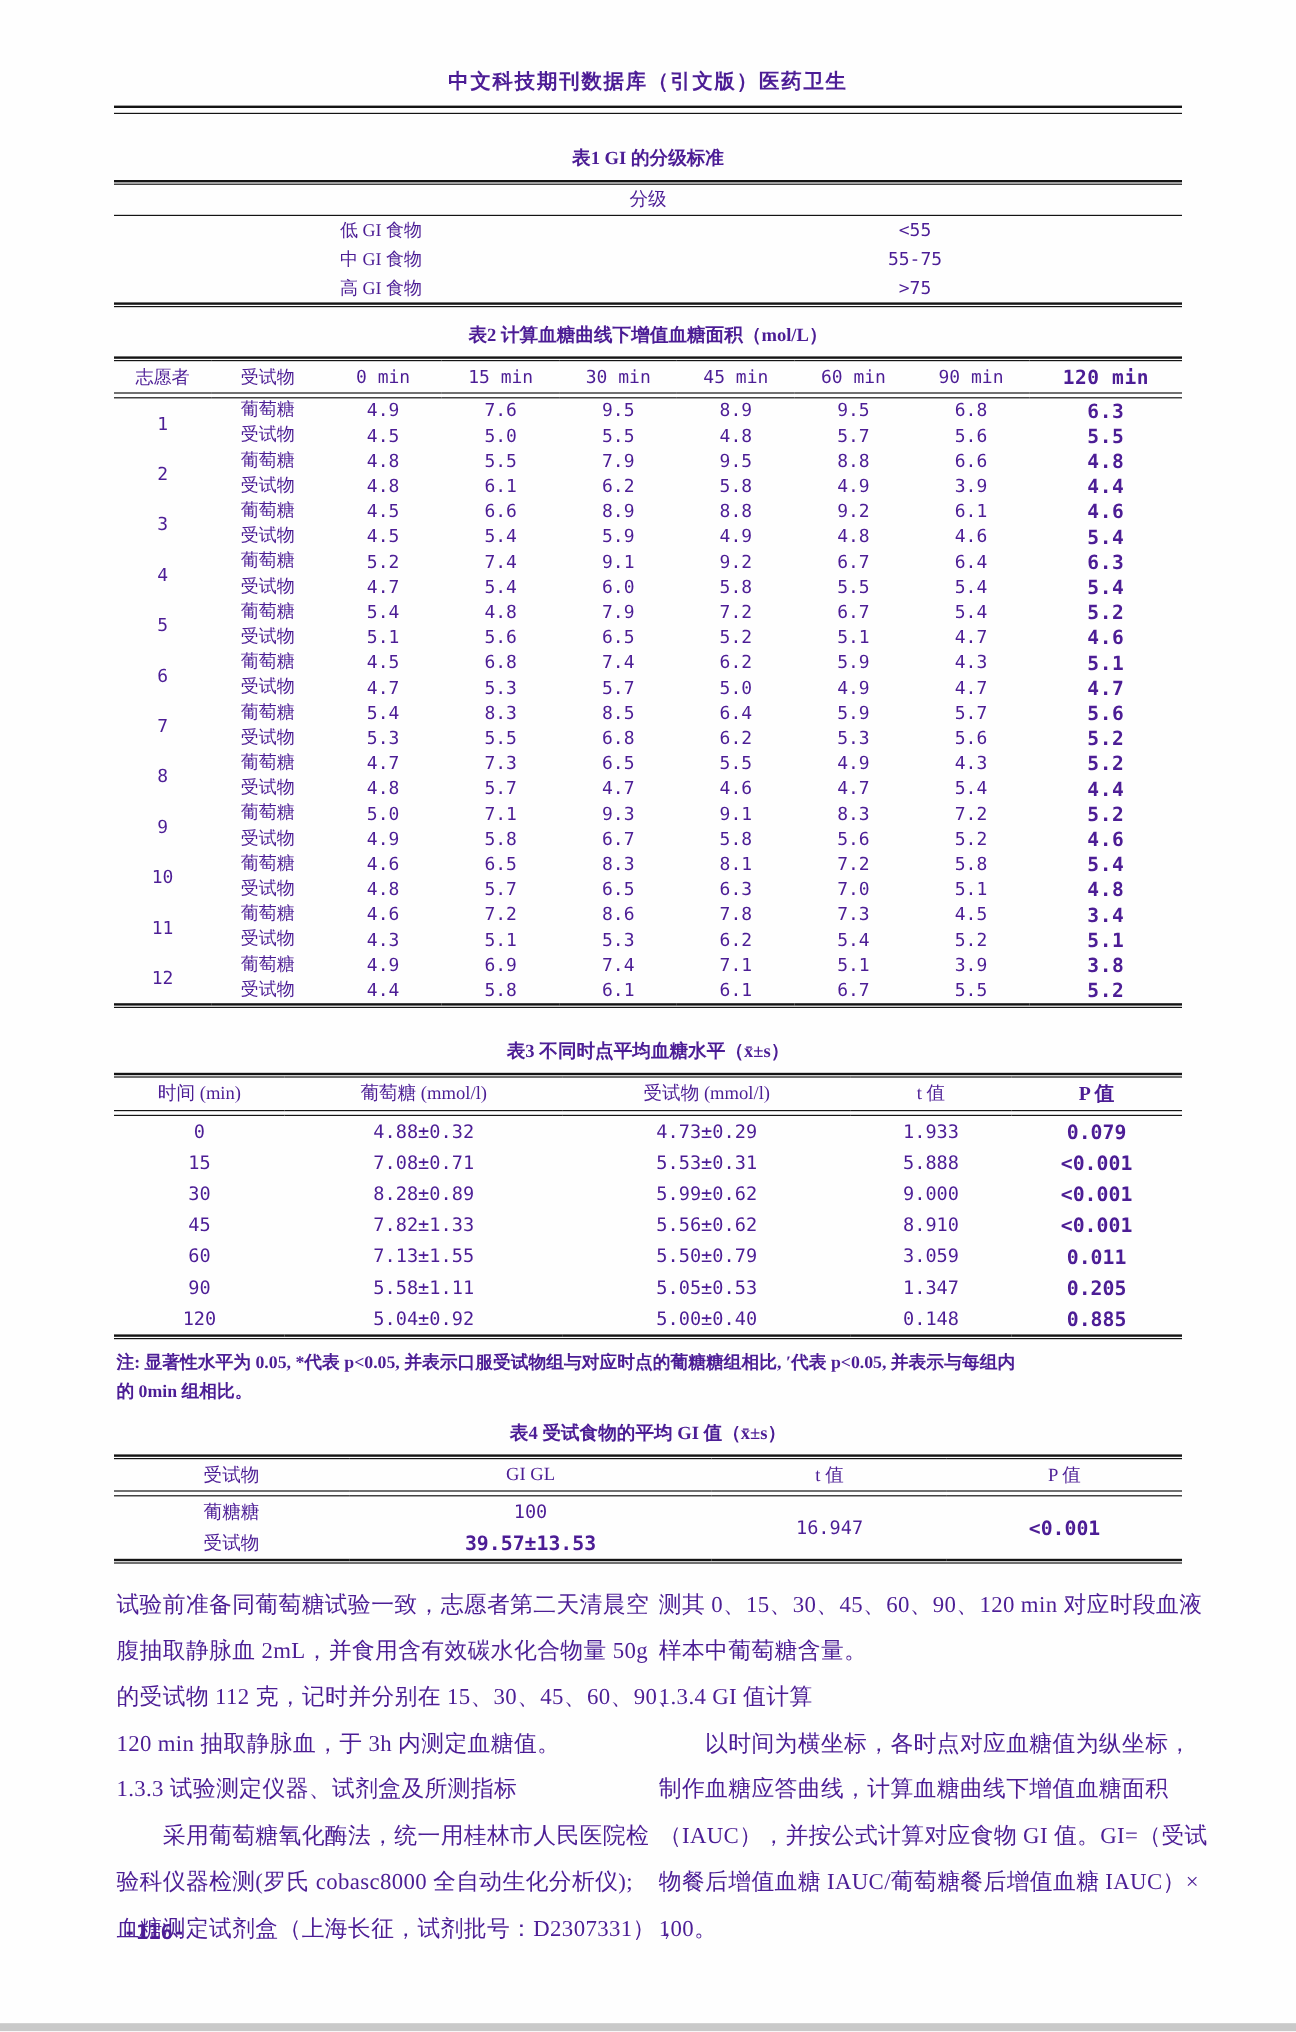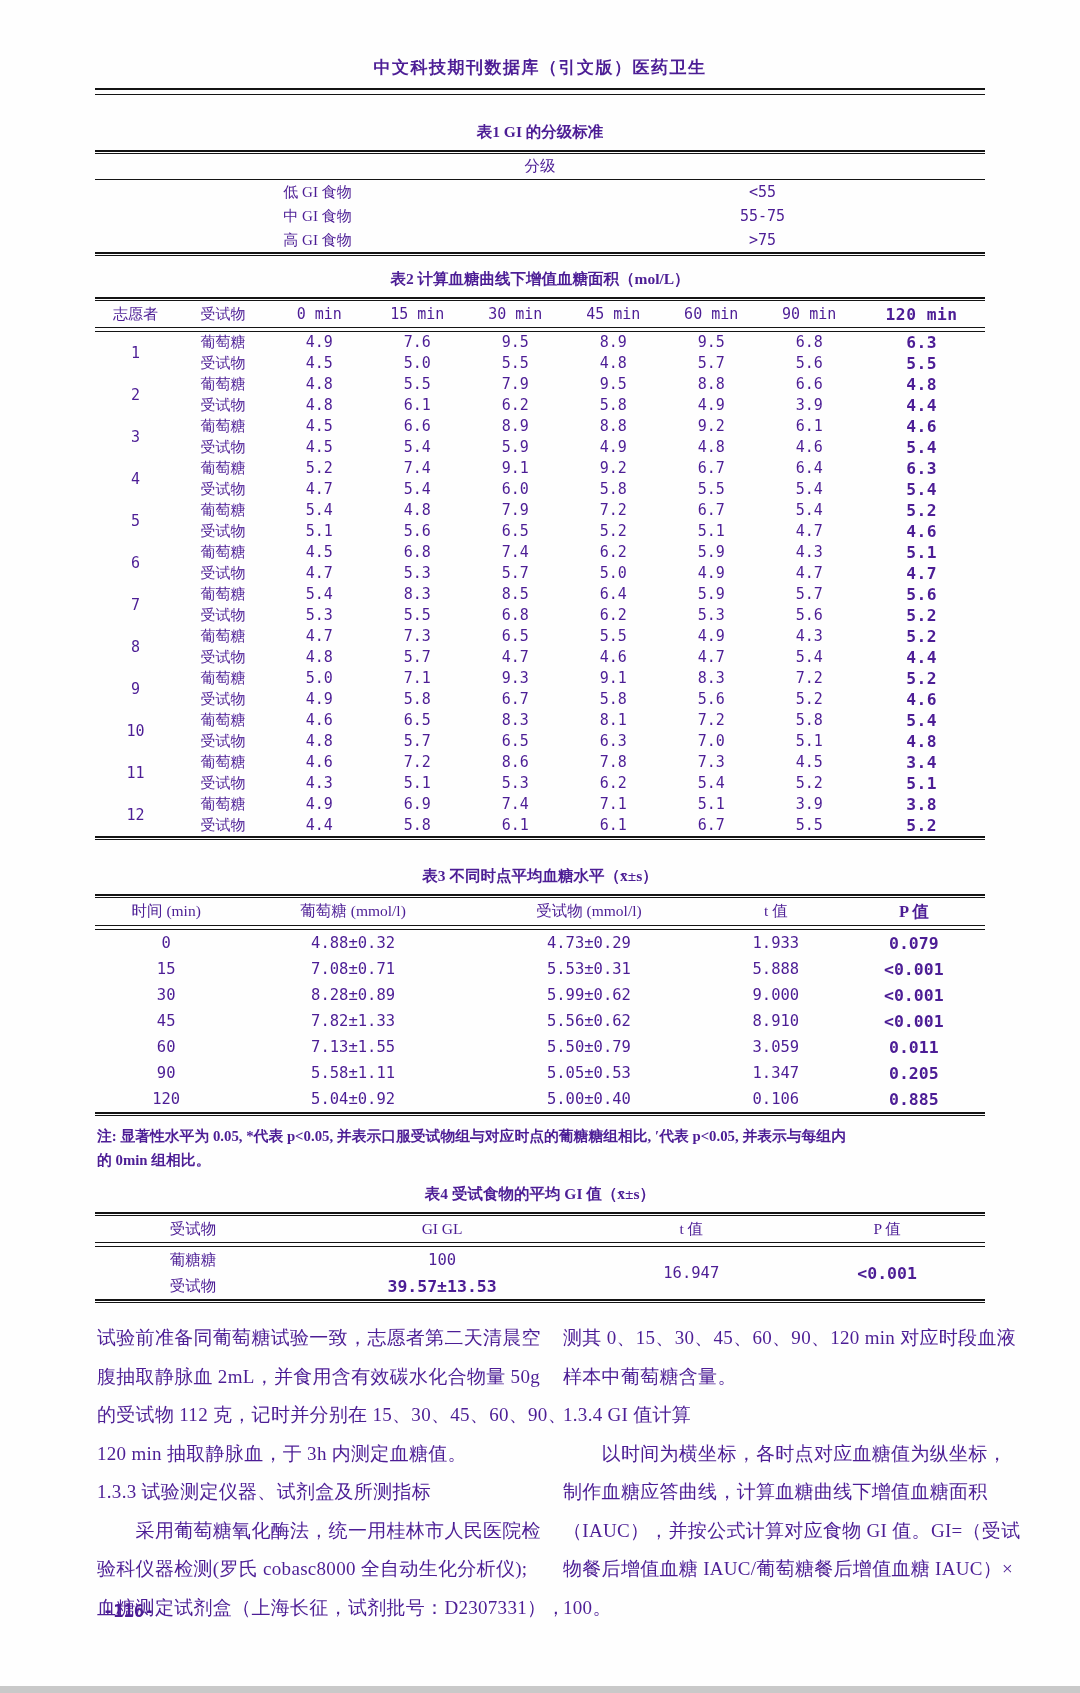--- a/index.html
+++ b/index.html
@@ -43,21 +43,21 @@
   .t3 th:last-child, .t3 td:last-child { font-weight:700; font-size:16.5px; }
   .t3 th:nth-child(4), .t3 td:nth-child(4) { font-size:15.5px; }
 
   .note { margin:8px 97px 0 97px; font-size:14.8px; line-height:24px; font-weight:600; }
 
   
   .t4 th { height:26px; font-size:15.5px; }
   .t4 td { height:26px; font-size:15.5px; }
   .t4 td:last-child { font-weight:700; font-size:16.5px; }
 
-  .body-cols { display:flex; margin:16px 95px 0 97px; gap:35px; }
+  .body-cols { display:flex; margin:16px 95px 0 97px; gap:21px; }
   .bcol { width:431px; font-size:19px; line-height:38.5px; letter-spacing:0.3px; }
   .bcol .bline { white-space:nowrap; }
 
   .pageno { position:absolute; left:103px; top:1601px; font-weight:700; font-size:17px; font-family:"DejaVu Sans Mono", monospace; }
   .bottom-strip { position:absolute; left:0; bottom:0; width:100%; height:7px; background:#c9c9c9; }
 </style>
 </head>
 <body>
 
 <div class="page">
@@ -439,21 +439,21 @@
             <td class="num">90</td>
             <td class="num">5.58±1.11</td>
             <td class="num">5.05±0.53</td>
             <td class="num">1.347</td>
             <td class="num">0.205</td>
           </tr>
           <tr>
             <td class="num">120</td>
             <td class="num">5.04±0.92</td>
             <td class="num">5.00±0.40</td>
-            <td class="num">0.106</td>
+            <td class="num">0.148</td>
             <td class="num">0.885</td>
           </tr>
         </tbody>
     </table>
   </div>
   <div class="note">
     <div>注: 显著性水平为 0.05, *代表 p&lt;0.05, 并表示口服受试物组与对应时点的葡糖糖组相比, ′代表 p&lt;0.05, 并表示与每组内</div>
     <div>的 0min 组相比。</div>
   </div>
 

